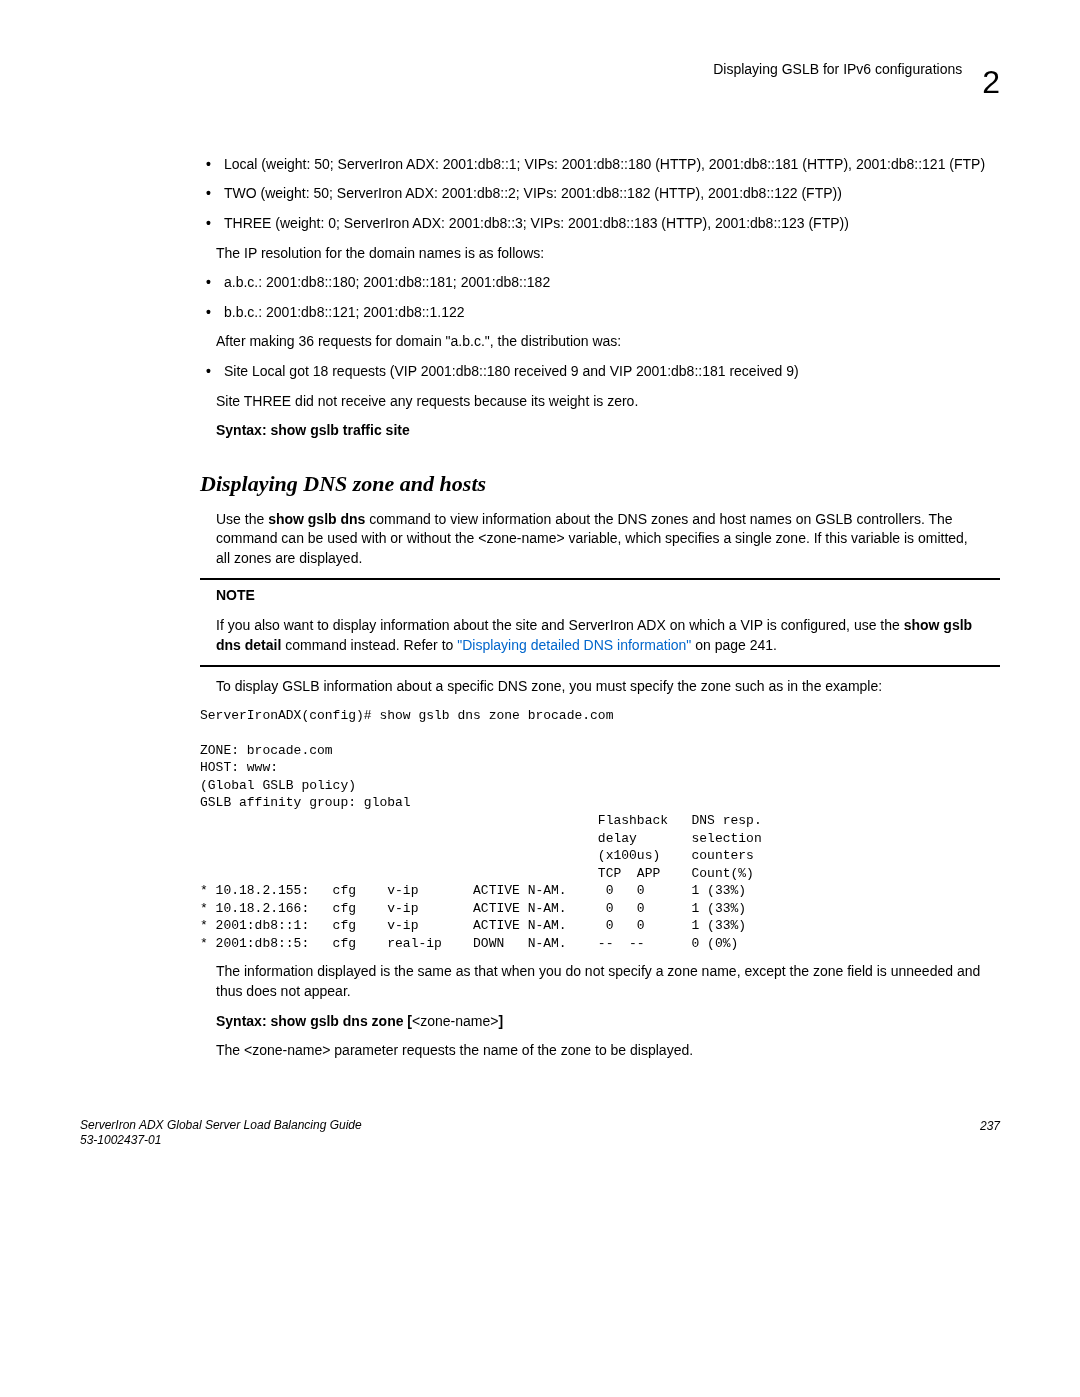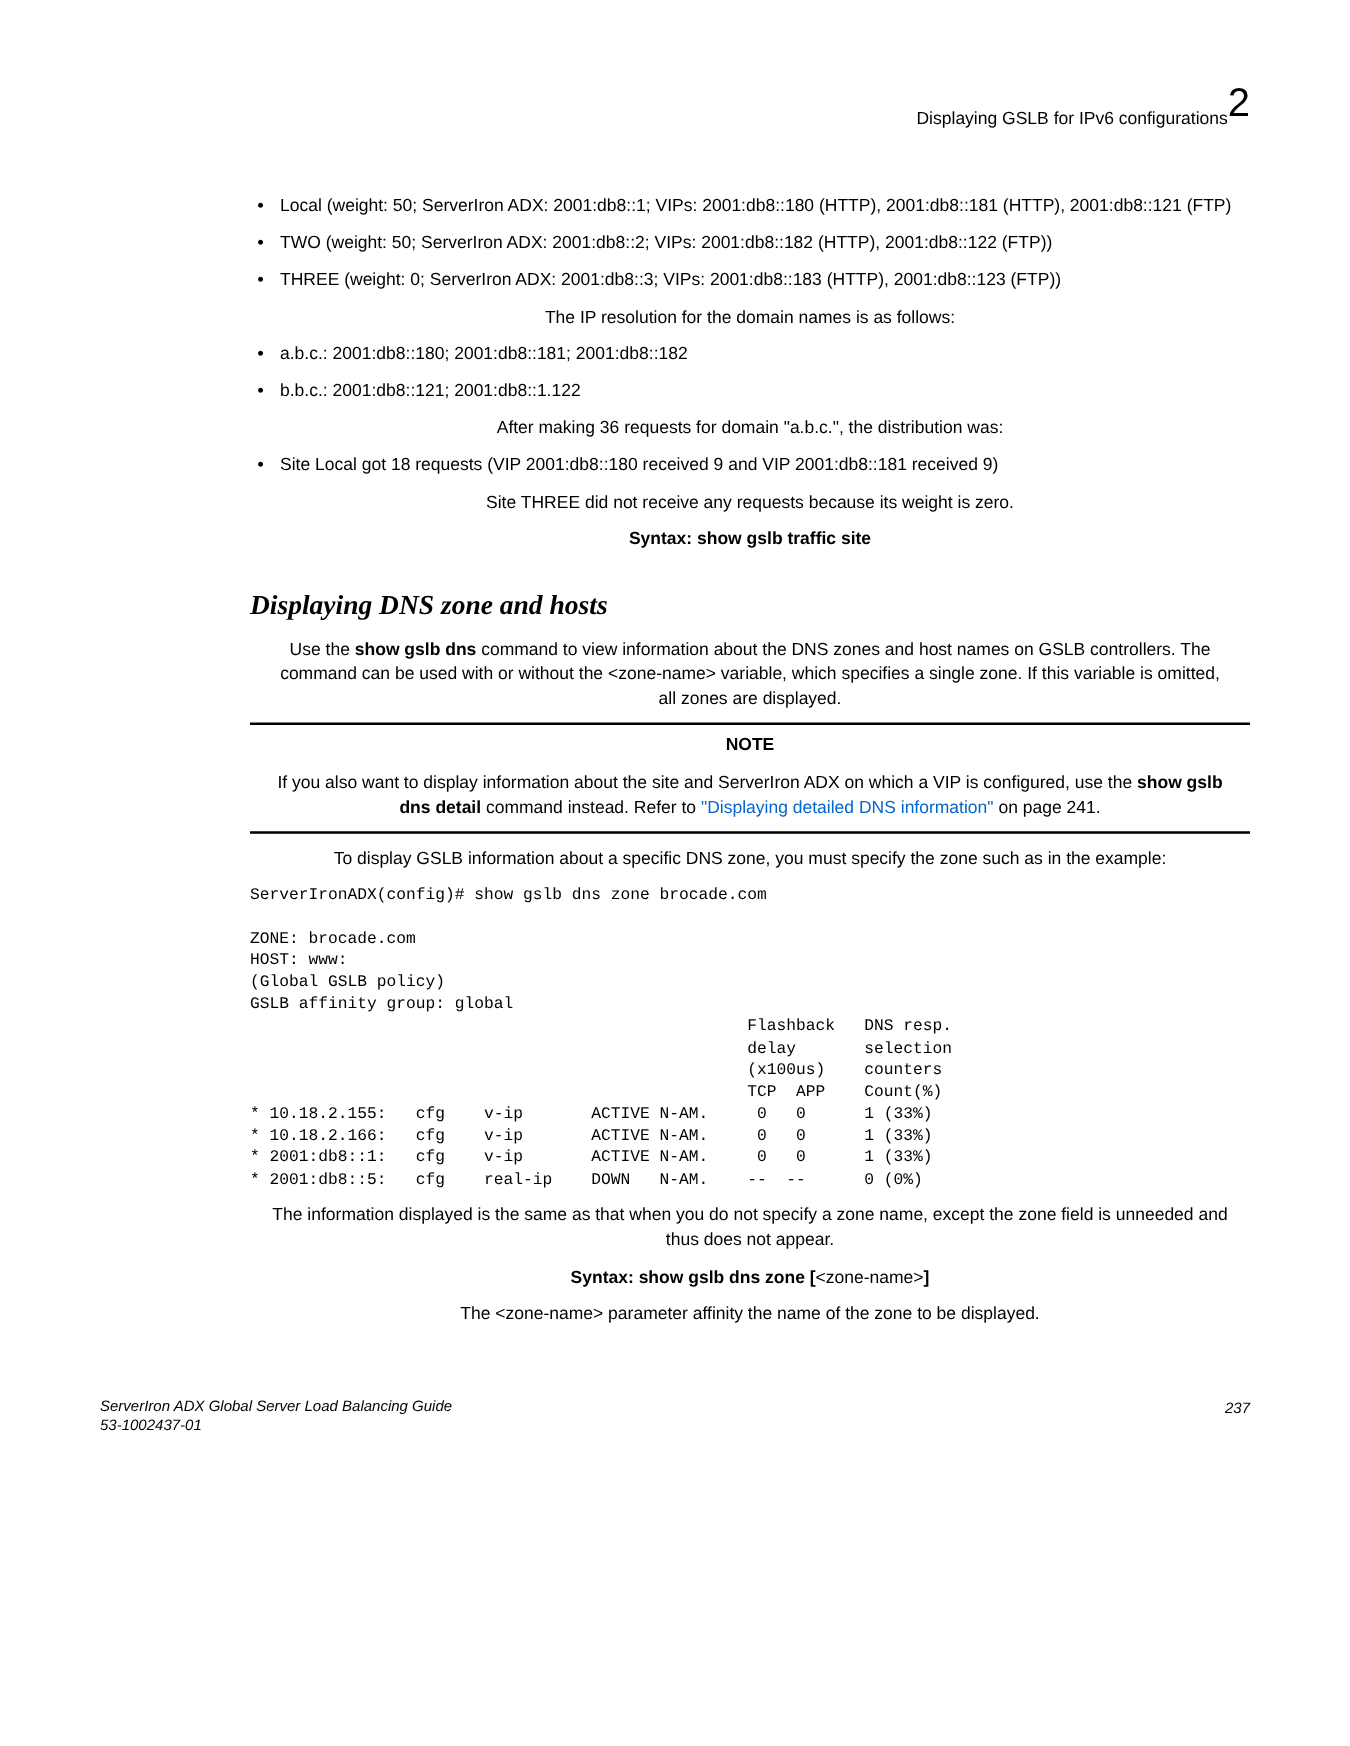--- a/index.html
+++ b/index.html
@@ -7,21 +7,22 @@
     font-size: 14px;
     color: #000;
     background: #fff;
     margin: 0;
     padding: 60px 80px 40px 80px;
     line-height: 1.4;
   }
   .header {
     display: flex;
     justify-content: flex-end;
-    align-items: flex-end;
+    align-items: flex-start;
+    gap: 20px;
     margin-bottom: 50px;
   }
   .header-title {
     font-size: 14px;
   }
   .chapter-num {
     font-size: 32px;
     font-weight: normal;
   }
   .content {
@@ -38,21 +39,20 @@
     margin-bottom: 10px;
   }
   ul.bulleted li::before {
     content: "•";
     position: absolute;
     left: 6px;
     font-weight: bold;
   }
   p {
     margin: 10px 16px;
-    text-align: center;
   }
   .bold {
     font-weight: bold;
   }
   .italic {
   }
   h2.section-h {
     font-style: italic;
     font-weight: bold;
     font-size: 22px;
@@ -155,21 +155,21 @@
 * 2001:db8::1:   cfg    v-ip       ACTIVE N-AM.     0   0      1 (33%)
 * 2001:db8::5:   cfg    real-ip    DOWN   N-AM.    --  --      0 (0%)</pre>
 
   <p>The information displayed is the same as that when you do not specify a zone name, except the zone field is unneeded and thus does not appear.</p>
 
   <p>
     <span class="bold">Syntax: </span><span class="bold">show gslb dns zone [</span><span class="italic">&lt;zone-name&gt;</span><span class="bold">]</span>
   </p>
 
   <p>
-    <span>The </span><span class="italic">&lt;zone-name&gt;</span><span> parameter affinity the name of the zone to be displayed.</span>
+    <span>The </span><span class="italic">&lt;zone-name&gt;</span><span> parameter requests the name of the zone to be displayed.</span>
   </p>
 
 </div>
 
 <div class="footer">
   <div class="footer-left">
     <div>ServerIron ADX Global Server Load Balancing Guide</div>
     <div>53-1002437-01</div>
   </div>
   <div>237</div>

